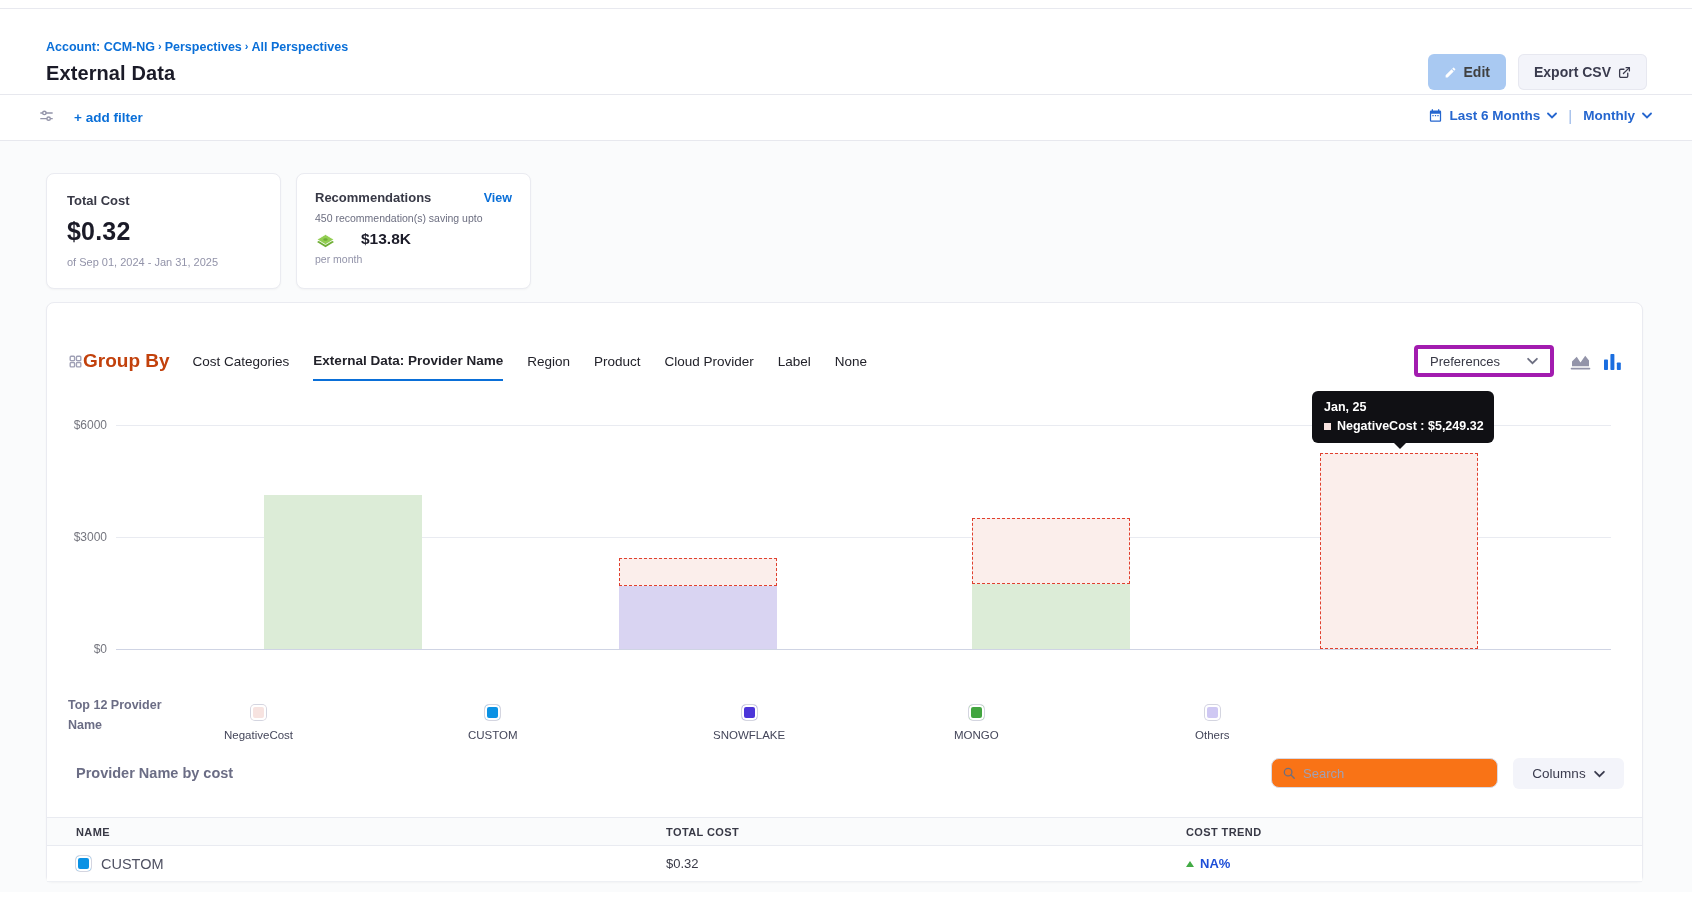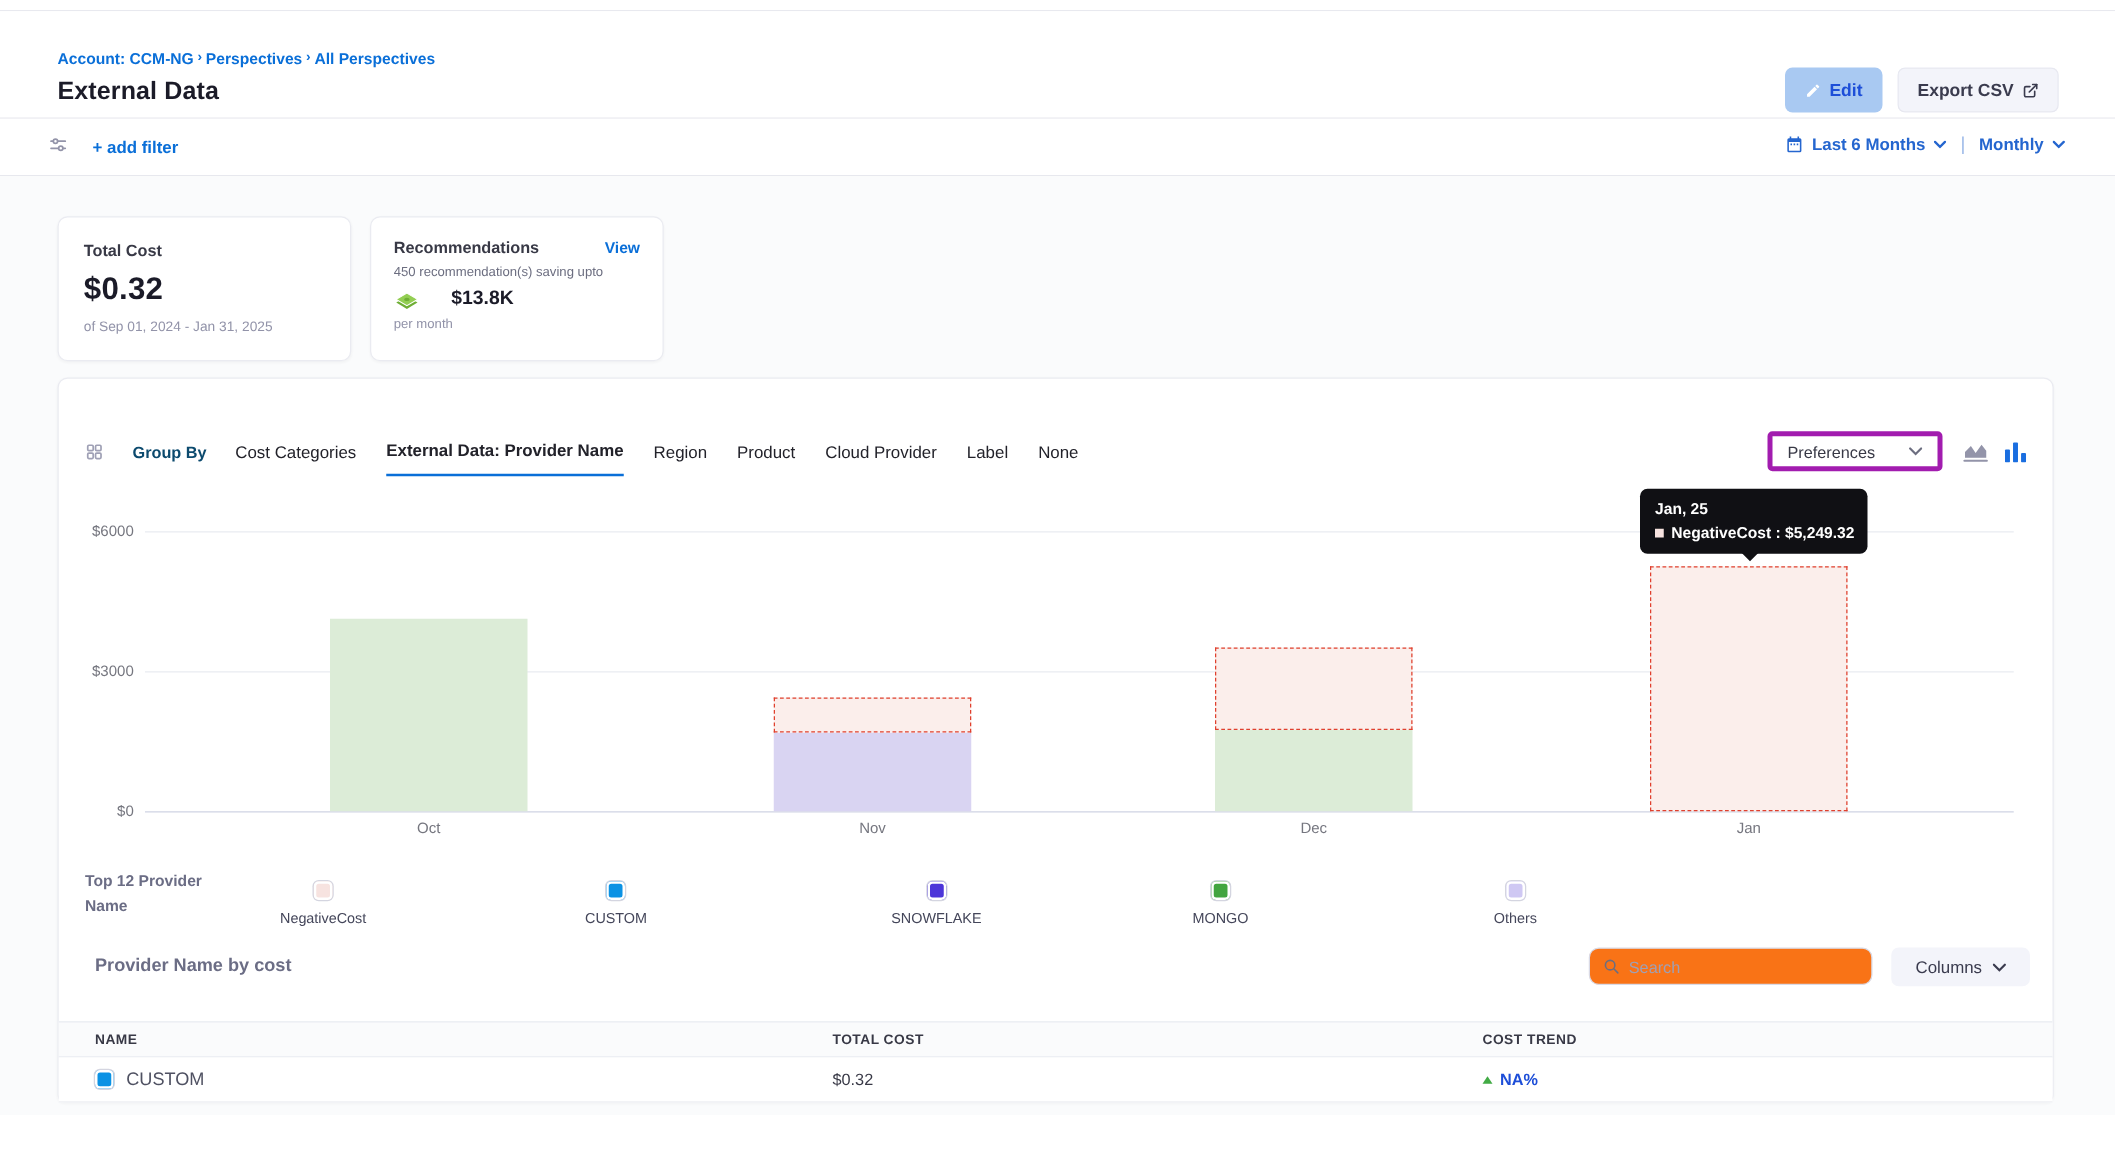--- a/index.html
+++ b/index.html
@@ -8,21 +8,21 @@
   .page { position:relative; width:1692px; height:920px; background:#ffffff; overflow:hidden; }
   .top-hairline { position:absolute; left:0; top:8px; width:100%; height:1px; background:#e8e9ef; }
 
   
   .header { position:absolute; left:0; top:9px; width:100%; height:85px; background:#fff; }
   .breadcrumb { position:absolute; left:46px; top:31px; font-size:12.5px; font-weight:600; color:#0a6fd8; display:flex; align-items:flex-start; gap:3px; }
   .crumb-sep { font-size:11px; color:#0a6fd8; }
   .page-title { position:absolute; left:46px; top:53px; font-size:20px; font-weight:700; color:#1b1b28; letter-spacing:0.1px; }
   .header-actions { position:absolute; right:45px; top:45px; display:flex; gap:12px; }
   .btn { display:flex; align-items:center; gap:7px; height:36px; padding:0 16px; border-radius:6px; font-size:14px; font-weight:700; cursor:pointer; border:none; font-family:inherit; }
-  .btn-edit { background:#a9c9f2; color:#1d4ed8; }
+  .btn-edit { background:#a9c9f2; color:#404040; }
   .btn-export { background:#f3f4fa; color:#3a3b4e; box-shadow:0 0 0 1px #e7e8f0 inset; }
   .divider-h { position:absolute; left:0; width:100%; height:1px; background:#e7e8ee; }
 
   
   .filterbar { position:absolute; left:0; top:95px; width:100%; height:45px; background:#fff; }
   .sliders-icon { position:absolute; left:38px; top:13px; }
   .add-filter { position:absolute; left:74px; top:15px; font-size:13.5px; font-weight:600; color:#0a6fd8; cursor:pointer; }
   .time-controls { position:absolute; right:40px; top:12px; display:flex; align-items:center; gap:7px; color:#2566cf; font-size:13.5px; font-weight:700; }
   .time-sep { color:#9bb8e8; font-weight:400; margin:0 4px; font-size:15px; }
 
@@ -40,21 +40,21 @@
   .reco-line1 { font-size:10.5px; color:#6c6e80; margin-top:7px; }
   .reco-amount-row { display:flex; align-items:center; gap:25px; margin-top:6px; }
   .reco-amount { font-size:15.5px; font-weight:700; color:#1b1b28; }
   .reco-line2 { font-size:10.5px; color:#9293a9; margin-top:5px; }
 
   
   .card-main { left:46px; top:161px; width:1597px; height:580px; border-radius:8px 8px 6px 6px; }
 
   
   .groupby-row { position:absolute; left:21px; right:20px; top:40px; height:36px; display:flex; align-items:center; }
-  .groupby-label { display:flex; align-items:center; gap:23px; color:#0c4a6e; font-size:13px; font-weight:600; margin-right:23px; }
+  .groupby-label { display:flex; align-items:center; gap:0; color:#c2410c; font-size:19px; font-weight:600; margin-right:23px; }
   .tabs { display:flex; align-items:center; gap:24px; }
   .tab { font-size:13.5px; color:#22222a; font-weight:500; padding-bottom:11px; margin-bottom:-11px; cursor:pointer; white-space:nowrap; }
   .tab.active { font-weight:700; border-bottom:2.5px solid #0a6fd8; }
   .groupby-right { margin-left:auto; display:flex; align-items:center; gap:16px; }
   .pref-select { width:140px; height:32px; border:4px solid #a21caf; border-radius:4px; background:#fff; display:flex; align-items:center; justify-content:space-between; padding:0 12px; font-size:13px; color:#383946; cursor:pointer; }
   .chart-toggles { display:flex; align-items:center; gap:12px; }
 
   
   .y-tick { position:absolute; width:52px; text-align:right; font-size:12px; color:#75767f; }
   .gridline { position:absolute; left:69px; width:1495px; height:1px; background:#e9ebf1; }
@@ -256,26 +256,20 @@
       <div class="gridline axis" style="top:346px;"></div>
 
       <div class="plot-area">
           <div class="bar-seg" style="left: 148px; bottom: 0px; width: 158px; height: 154px; background: rgb(220, 236, 215);"></div>
           <div class="bar-seg" style="left: 503px; bottom: 0px; width: 158px; height: 63.4667px; background: rgb(217, 212, 242);"></div>
           <div class="bar-seg dashed" style="left: 503px; bottom: 63.4667px; width: 158px; height: 27.0667px; background: rgb(251, 238, 235); border-color: rgb(224, 64, 46);"></div>
           <div class="bar-seg" style="left: 856px; bottom: 0px; width: 158px; height: 65.3333px; background: rgb(220, 236, 215);"></div>
           <div class="bar-seg dashed" style="left: 856px; bottom: 65.3333px; width: 158px; height: 65.3333px; background: rgb(251, 238, 235); border-color: rgb(224, 64, 46);"></div>
           <div class="bar-seg dashed" style="left: 1204px; bottom: 0px; width: 158px; height: 195.975px; background: rgb(251, 238, 235); border-color: rgb(224, 64, 46);"></div>
         </div>
-      <div class="x-axis-labels">
-          <div class="x-label" style="left: 187px;">Oct</div>
-          <div class="x-label" style="left: 542px;">Nov</div>
-          <div class="x-label" style="left: 895px;">Dec</div>
-          <div class="x-label" style="left: 1243px;">Jan</div>
-        </div>
 
       <div class="tooltip">
         <div class="tooltip-title">Jan, 25</div>
         <div class="tooltip-row">
           <span class="tooltip-bullet" style="background: rgb(247, 227, 224);"></span>
           <span class="tooltip-text">NegativeCost : $5,249.32</span>
         </div>
         <div class="tooltip-arrow"></div>
       </div>
 

